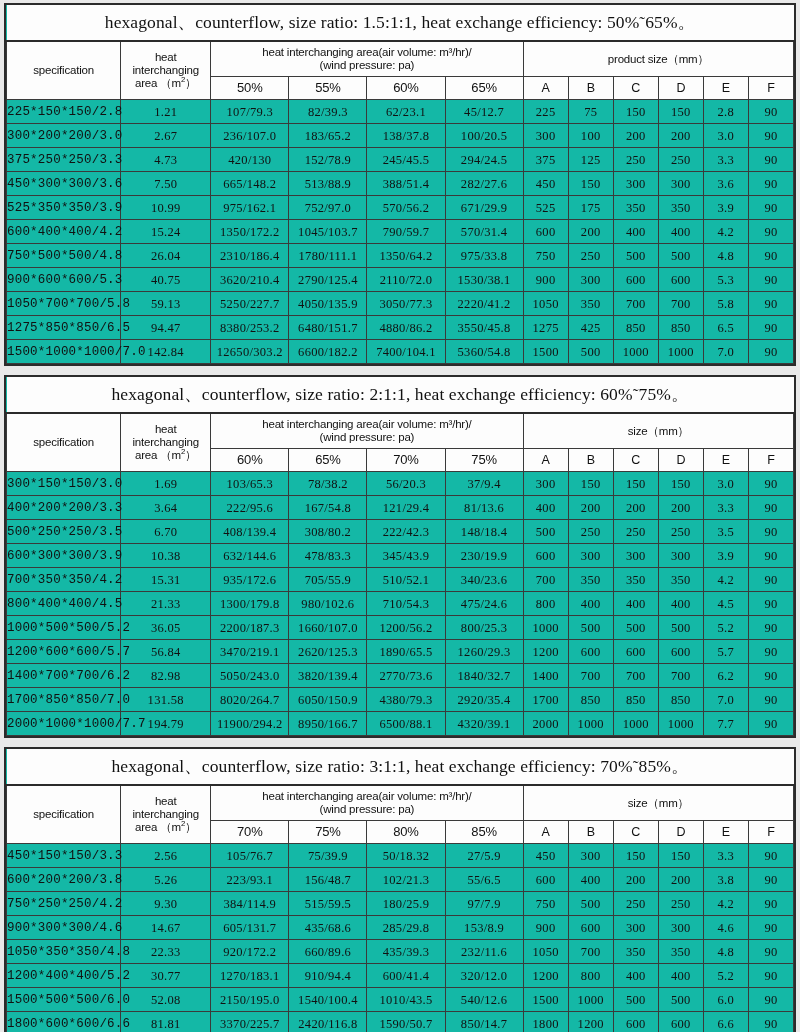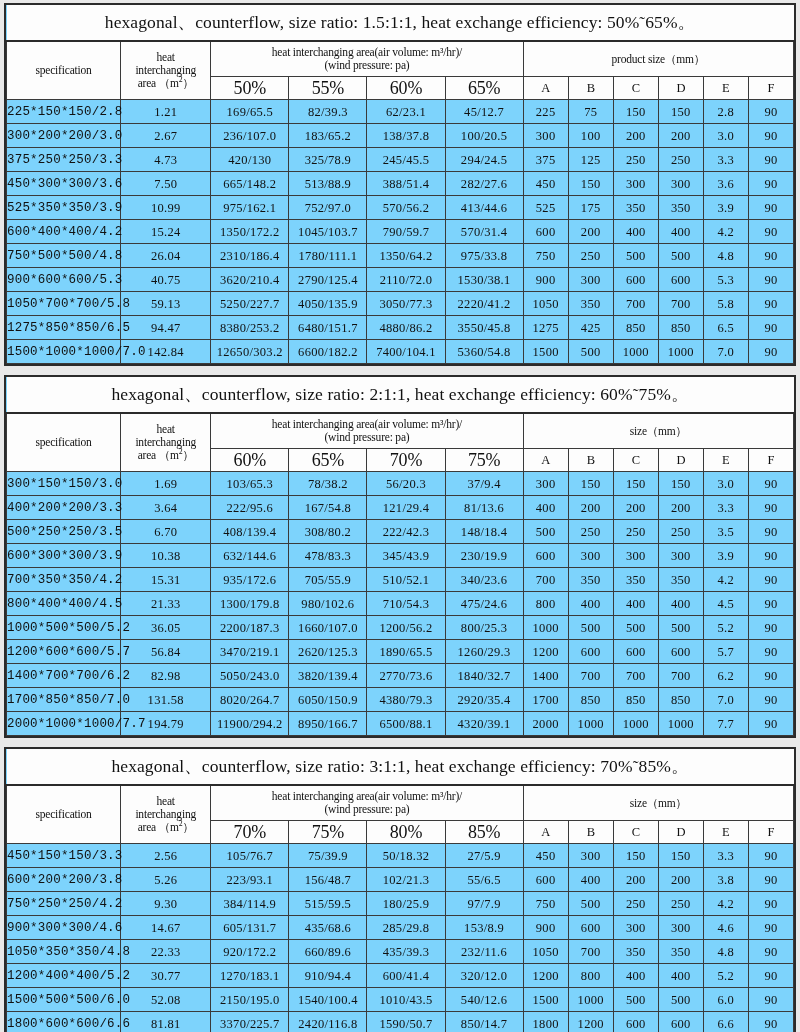--- a/index.html
+++ b/index.html
@@ -26,21 +26,21 @@
   }
   .table-block {
     background: #fdfdfd;
     border: 2px solid #2b2b2b;
     box-sizing: border-box;
   }
   table.spec {
     width: 100%;
     border-collapse: collapse;
     table-layout: fixed;
-    background: #7dd3fc;
+    background: #14b8a6;
     padding-left: 21px;
   }
   table.spec td, table.spec th {
     border: 1px solid #3a3a3a;
     text-align: center;
     vertical-align: middle;
     font-weight: normal;
     padding: 0;
     line-height: 1.12;
     color: #111;
@@ -48,29 +48,29 @@
   .title-cell {
     border: none !important;
     border-bottom: 2px solid #2b2b2b !important;
     height: 35px;
     font-size: 17.5px;
     letter-spacing: 0.1px;
     white-space: nowrap;
     background: #fdfdfd;
   }
   .hdr {
-    font-family: Liberation Serif, serif;
+    font-family: Liberation Sans, sans-serif;
     font-size: 11.5px;
     font-weight: bold;
     letter-spacing: -0.2px;
     background: #fdfdfd;
   }
   .hdr-tall { height: 56px; }
   .hdr-grp  { height: 34px; }
-  .hdr-sub  { height: 22px; font-size: 18px; }
+  .hdr-sub  { height: 22px; font-size: 13px; }
   .hdr-af   { height: 22px; font-size: 12.5px; }
   td.cell {
     font-family: "Liberation Serif", "DejaVu Serif", serif;
     font-size: 12.5px;
     height: 23px;
     letter-spacing: 0.3px;
     white-space: nowrap;
   }
   td.cell.spec-col { letter-spacing: 0.2px; font-family: Liberation Mono, monospace; }
   sup { font-size: 0.68em; vertical-align: super; line-height: 0; }
@@ -119,21 +119,21 @@
             <td class="hdr hdr-af">A</td>
             <td class="hdr hdr-af">B</td>
             <td class="hdr hdr-af">C</td>
             <td class="hdr hdr-af">D</td>
             <td class="hdr hdr-af">E</td>
             <td class="hdr hdr-af">F</td>
           </tr>
           <tr>
             <td class="cell spec-col">225*150*150/2.8</td>
             <td class="cell">1.21</td>
-            <td class="cell">169/65.5</td>
+            <td class="cell">107/79.3</td>
             <td class="cell">82/39.3</td>
             <td class="cell">62/23.1</td>
             <td class="cell">45/12.7</td>
             <td class="cell">225</td>
             <td class="cell">75</td>
             <td class="cell">150</td>
             <td class="cell">150</td>
             <td class="cell">2.8</td>
             <td class="cell">90</td>
           </tr>
@@ -148,21 +148,21 @@
             <td class="cell">100</td>
             <td class="cell">200</td>
             <td class="cell">200</td>
             <td class="cell">3.0</td>
             <td class="cell">90</td>
           </tr>
           <tr>
             <td class="cell spec-col">375*250*250/3.3</td>
             <td class="cell">4.73</td>
             <td class="cell">420/130</td>
-            <td class="cell">325/78.9</td>
+            <td class="cell">152/78.9</td>
             <td class="cell">245/45.5</td>
             <td class="cell">294/24.5</td>
             <td class="cell">375</td>
             <td class="cell">125</td>
             <td class="cell">250</td>
             <td class="cell">250</td>
             <td class="cell">3.3</td>
             <td class="cell">90</td>
           </tr>
           <tr>
@@ -178,21 +178,21 @@
             <td class="cell">300</td>
             <td class="cell">3.6</td>
             <td class="cell">90</td>
           </tr>
           <tr>
             <td class="cell spec-col">525*350*350/3.9</td>
             <td class="cell">10.99</td>
             <td class="cell">975/162.1</td>
             <td class="cell">752/97.0</td>
             <td class="cell">570/56.2</td>
-            <td class="cell">413/44.6</td>
+            <td class="cell">671/29.9</td>
             <td class="cell">525</td>
             <td class="cell">175</td>
             <td class="cell">350</td>
             <td class="cell">350</td>
             <td class="cell">3.9</td>
             <td class="cell">90</td>
           </tr>
           <tr>
             <td class="cell spec-col">600*400*400/4.2</td>
             <td class="cell">15.24</td>

